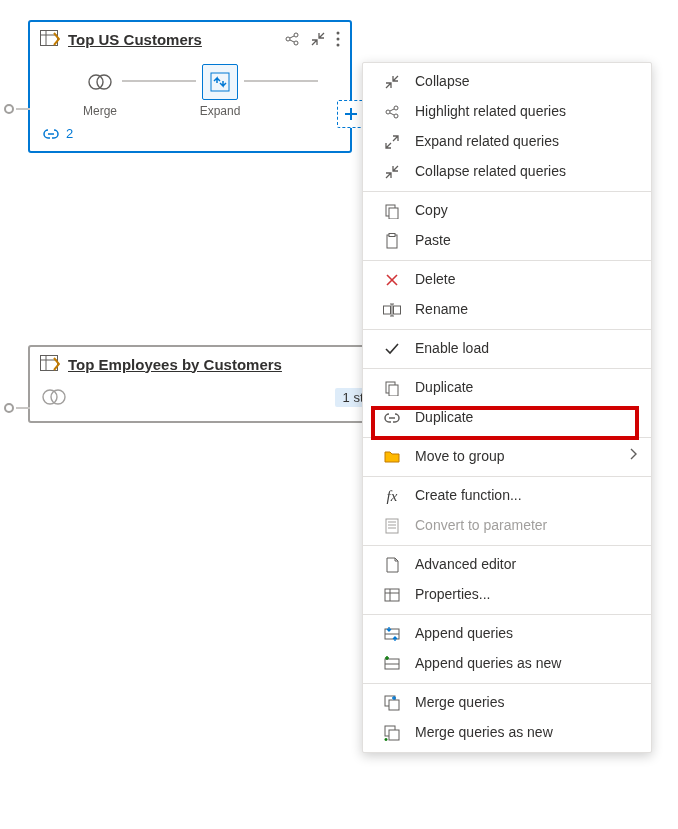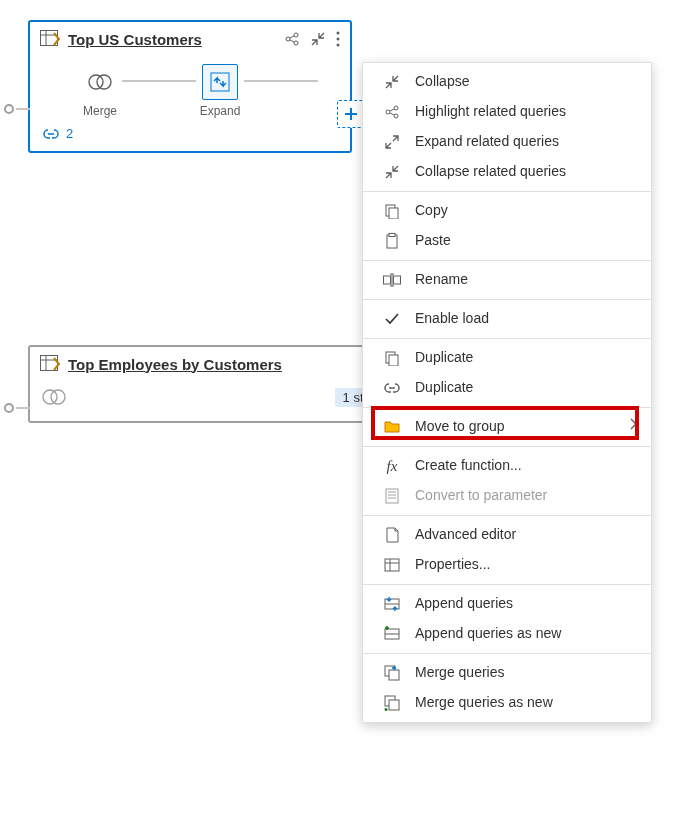--- a/index.html
+++ b/index.html
@@ -345,20 +345,29 @@
       <svg width="16" height="16" viewBox="0 0 16 16">
           <rect x="3" y="2" width="10" height="13" fill="none" stroke="#605e5c"></rect>
           <rect x="5" y="0.5" width="6" height="3" fill="#fff" stroke="#605e5c"></rect>
         </svg>
     </span>
     <span>Paste</span>
   </div>
 
   <div class="menu-sep"></div>
 
+  <div class="menu-item">
+    <span class="icon-slot">
+      <svg width="14" height="14" viewBox="0 0 14 14">
+          <line x1="2" y1="2" x2="12" y2="12" stroke="#d13438" stroke-width="1.6"></line>
+          <line x1="12" y1="2" x2="2" y2="12" stroke="#d13438" stroke-width="1.6"></line>
+        </svg>
+    </span>
+    <span>Delete</span>
+  </div>
 
   <div class="menu-item">
     <span class="icon-slot">
       <svg width="18" height="14" viewBox="0 0 18 14">
           <rect x="0.5" y="3" width="7" height="8" fill="none" stroke="#605e5c"></rect>
           <rect x="10.5" y="3" width="7" height="8" fill="none" stroke="#605e5c"></rect>
           <line x1="9" y1="1" x2="9" y2="13" stroke="#605e5c"></line>
           <line x1="7" y1="1" x2="11" y2="1" stroke="#605e5c"></line>
           <line x1="7" y1="13" x2="11" y2="13" stroke="#605e5c"></line>
         </svg>

